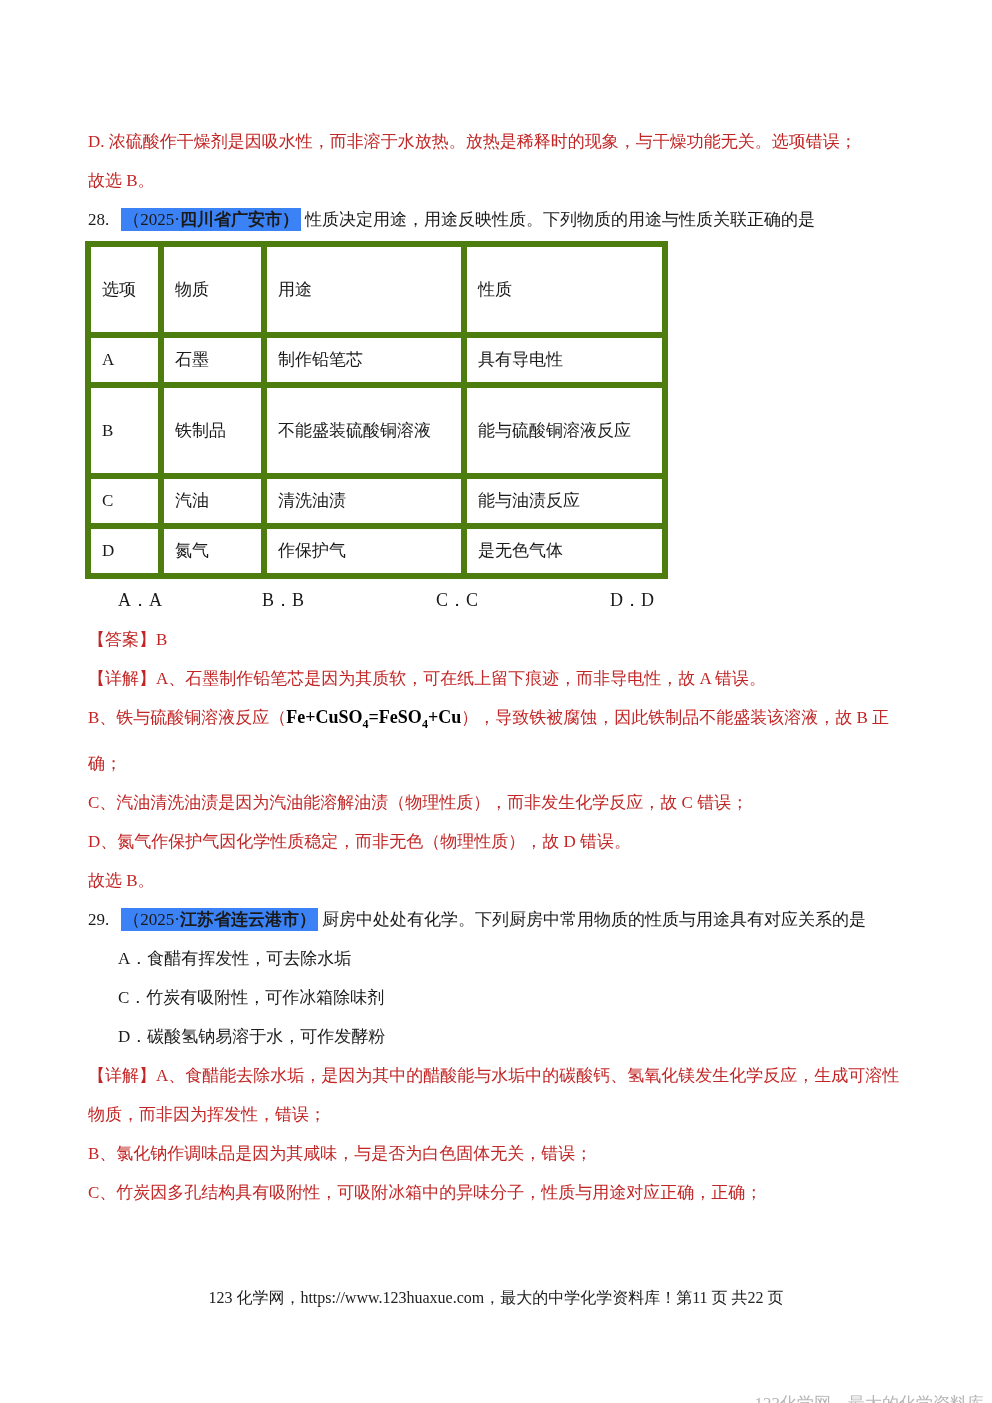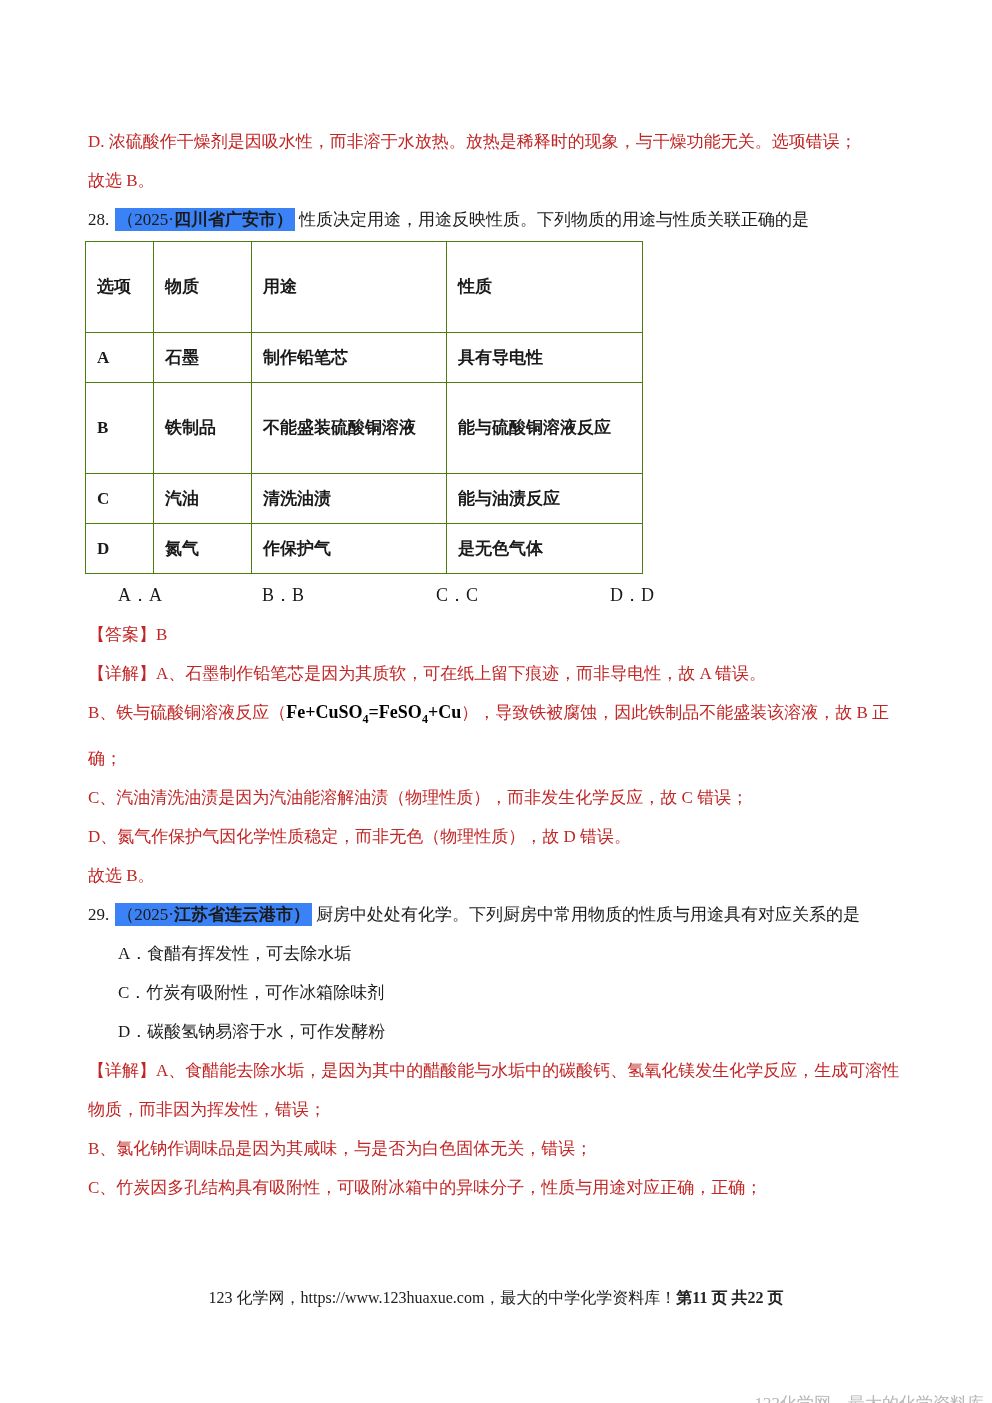--- a/index.html
+++ b/index.html
@@ -4,44 +4,44 @@
 <style>
   html,body{margin:0;padding:0;background:#ffffff;}
   .doc{
     position:relative;width:992px;height:1403px;background:#ffffff;
     font-family:"Liberation Serif","DejaVu Serif",serif;color:#1a1a1a;overflow:hidden;
   }
   .content{position:absolute;left:88px;top:122px;width:818px;}
   p{margin:0;font-size:17px;line-height:39px;}
   .red{color:#c22525;}
   .lbl{font-weight:normal;}
-  .num{margin-right:6px;}
+  .num{margin-right:12px;}
   .hl{background:#3b82f6;padding:2px 2px;}
   .hl b{font-weight:bold;}
   .stem-text{margin-left:4px;}
   table{border-collapse:collapse;margin:2px 0 2px -3px;}
   th,td{
-    border:1px solid #4d7c0f;font-weight:bold;text-align:left;
+    border:6px solid #4d7c0f;font-weight:normal;text-align:left;
     font-size:17px;padding:0 11px;line-height:40px;vertical-align:middle;color:#1a1a1a;
   }
   .c1{width:45px;}.c2{width:75px;}.c3{width:172px;}.c4{width:173px;}
   .hh{height:91px;}.hs{height:50px;}.hl2{height:91px;}
   .choices{font-size:18px;line-height:39px;}
   .choices span{display:inline-block;}
   .ch1{margin-left:30px;width:144px;}
   .ch2{width:174px;}
   .ch3{width:174px;}
   .formula{color:#000000;font-weight:bold;font-size:18px;white-space:nowrap;}
   .formula sub{font-size:12px;}
   .opt{padding-left:30px;}
   .footer{
     position:absolute;left:0;right:0;top:1288px;text-align:center;
     font-size:16px;color:#222222;font-family:"Liberation Serif","DejaVu Serif",serif;
   }
-  .footer .pg{font-weight:bold;}
+  .footer .pg{}
   .watermark{
     position:absolute;right:8px;top:1372px;color:#b5b5b5;font-size:17px;
     font-family:Liberation Serif, serif;
     margin-top:20px;
   }
 </style>
 </head>
 <body>
 
 <div class="doc">

